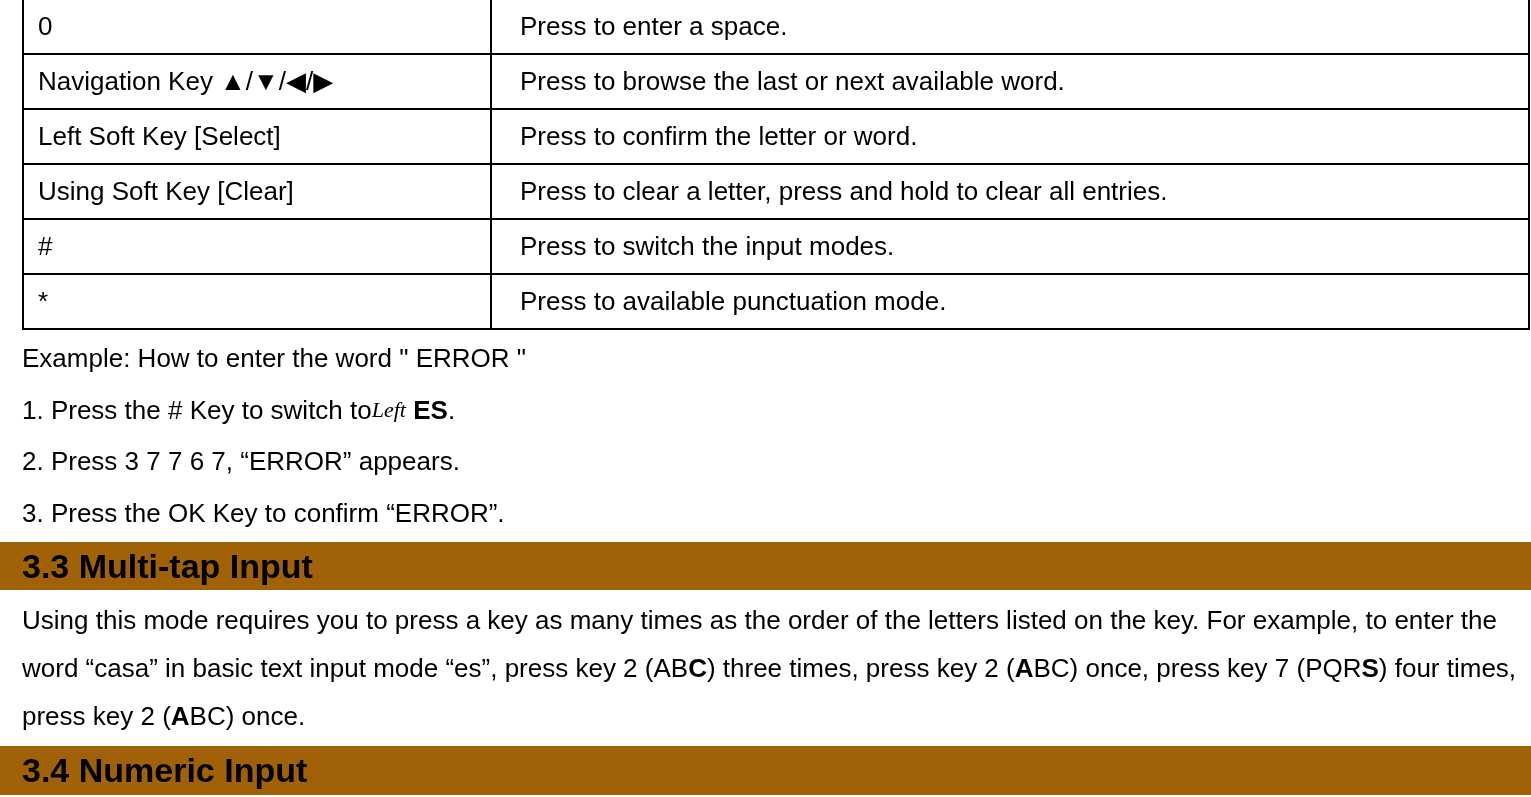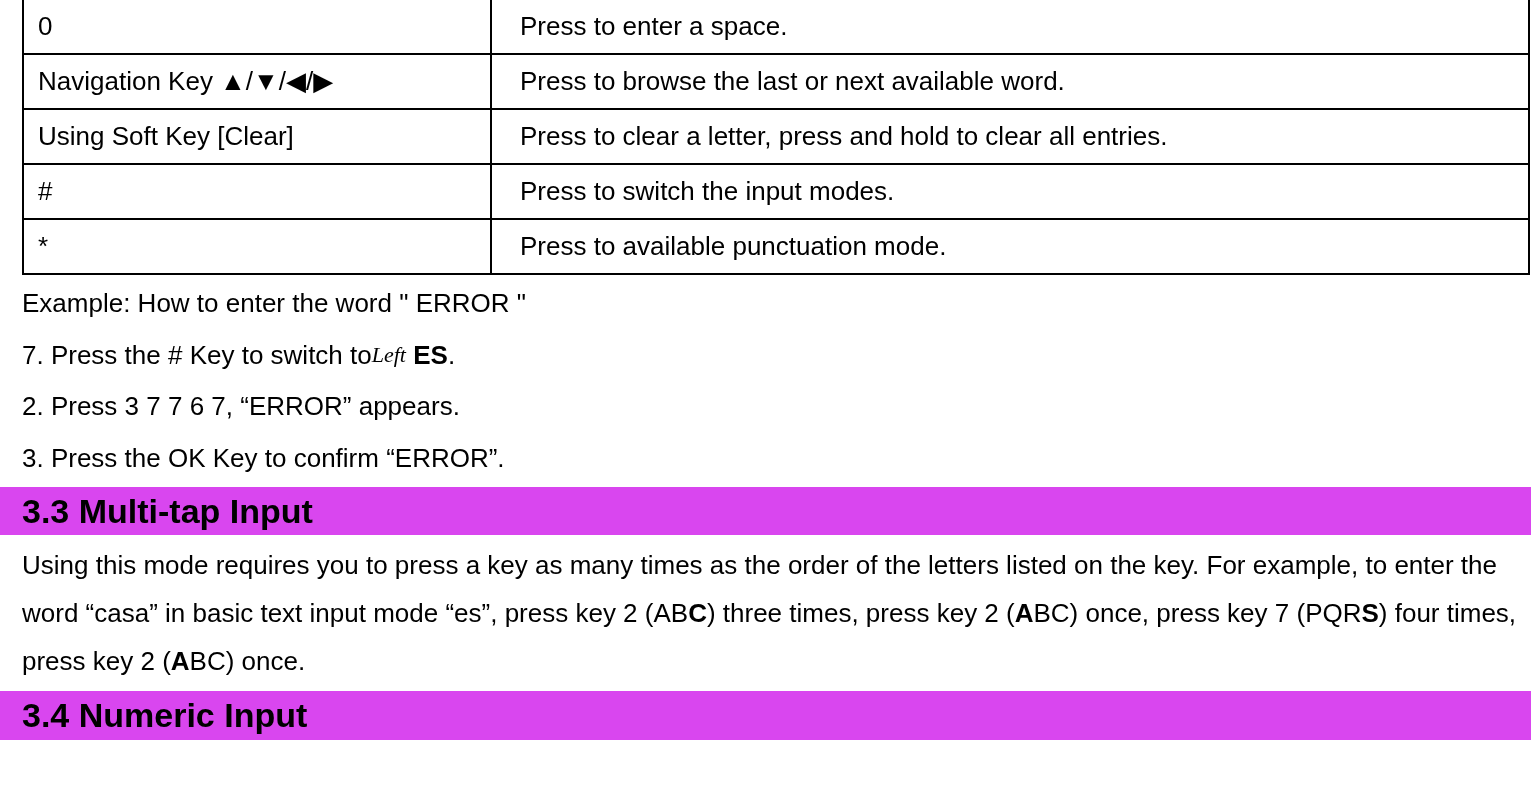--- a/index.html
+++ b/index.html
@@ -26,21 +26,21 @@
       width: 440px;
     }
     td.col-desc {
       padding-left: 28px;
     }
     .body-text {
       margin: 6px 0 6px 22px;
       line-height: 1.75;
     }
     .heading {
-      background: #d946ef;
+      background: #a16207;
       font-weight: bold;
       font-size: 34px;
       padding: 2px 0 2px 22px;
       margin: 0;
       line-height: 1.3;
     }
     .inline-glyph {
       font-family: "Segoe Script", "Comic Sans MS", cursive;
       font-style: italic;
       font-size: 22px;
@@ -58,38 +58,42 @@
   <tbody>
       <tr>
     <td class="col-key">0</td>
     <td class="col-desc">Press to enter a space.</td>
   </tr>
   <tr>
     <td class="col-key">Navigation Key  ▲/▼/◀/▶</td>
     <td class="col-desc">Press to browse the last or next available word.</td>
   </tr>
   <tr>
+    <td class="col-key">Left Soft Key [Select]</td>
+    <td class="col-desc">Press to confirm the letter or word.</td>
+  </tr>
+  <tr>
     <td class="col-key">Using Soft Key [Clear]</td>
     <td class="col-desc">Press to clear a letter, press and hold to clear all entries.</td>
   </tr>
   <tr>
     <td class="col-key">#</td>
     <td class="col-desc">Press to switch the input modes.</td>
   </tr>
   <tr>
     <td class="col-key">*</td>
     <td class="col-desc">Press to available punctuation mode.</td>
   </tr>
 </tbody>
   </table>
 
 <div class="body-text">Example: How to enter the word " ERROR "</div>
 
 <div class="body-text">
-  <span>7. Press the # Key to switch to</span><span class="inline-glyph">Left</span><span class="bold"> ES</span><span>.</span>
+  <span>1. Press the # Key to switch to</span><span class="inline-glyph">Left</span><span class="bold"> ES</span><span>.</span>
 </div>
 
 <div class="body-text">2. Press 3 7 7 6 7, “ERROR” appears.</div>
 
 <div class="body-text">3. Press the OK Key to confirm “ERROR”.</div>
 
 <div class="heading">3.3  Multi-tap Input</div>
 
 <div class="body-text" style="line-height:1.85;">
   <span>Using this mode requires you to press a key as many times as the order of the letters listed on the key. For example, to enter the word “casa” in basic text input mode “es”, press key 2 (AB</span><span class="bold">C</span><span>) three times, press key 2 (</span><span class="bold">A</span><span>BC) once, press key 7 (PQR</span><span class="bold">S</span><span>) four times, press key 2 (</span><span class="bold">A</span><span>BC) once.</span>

